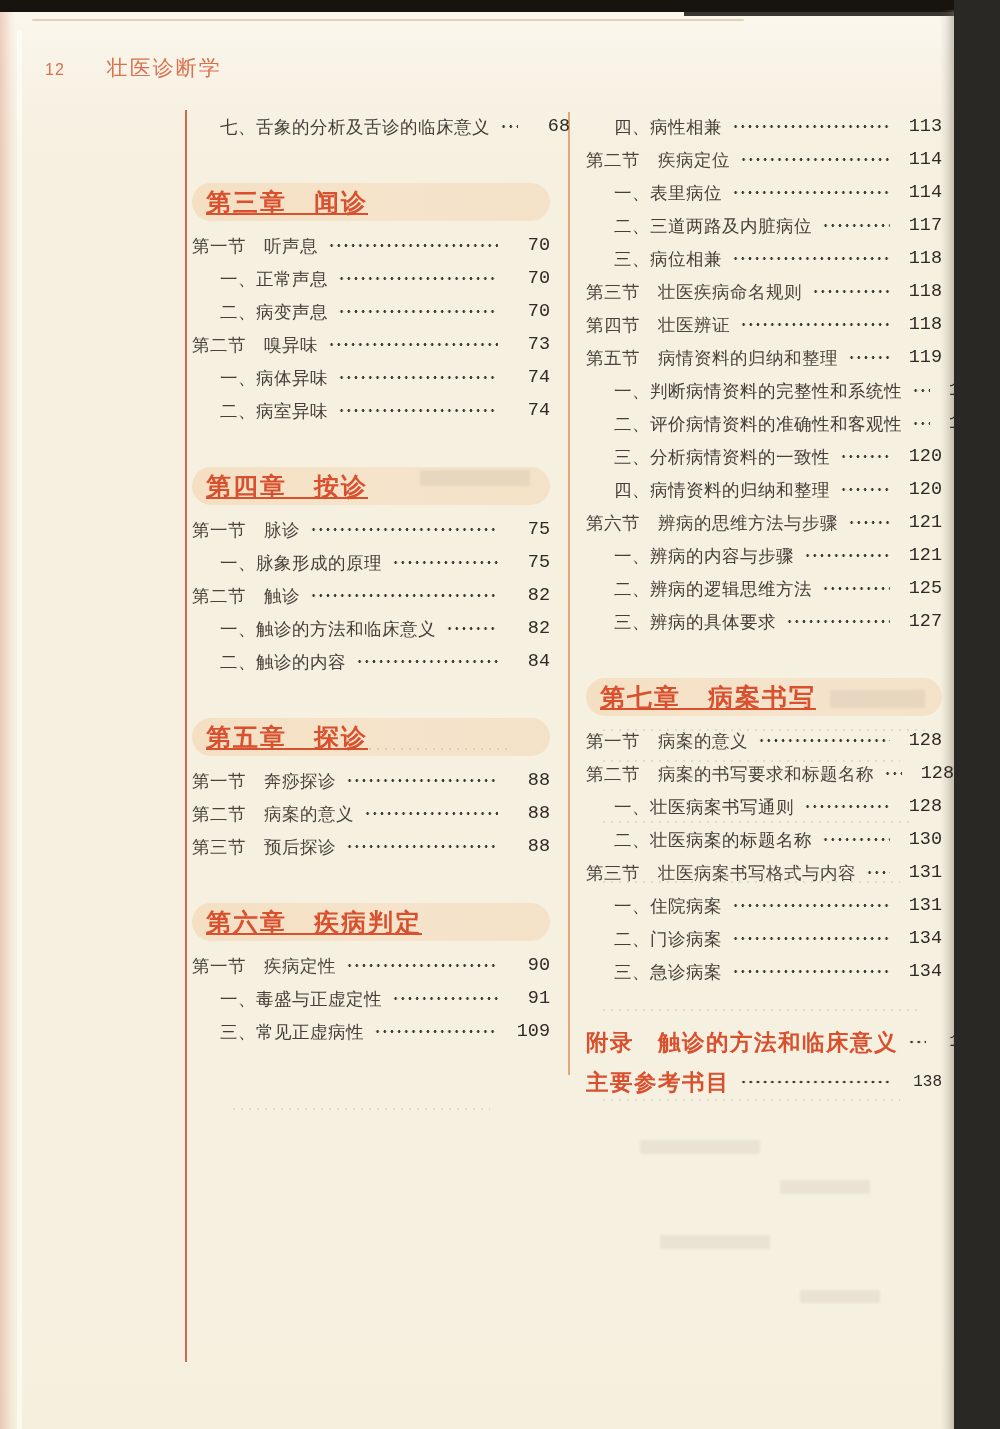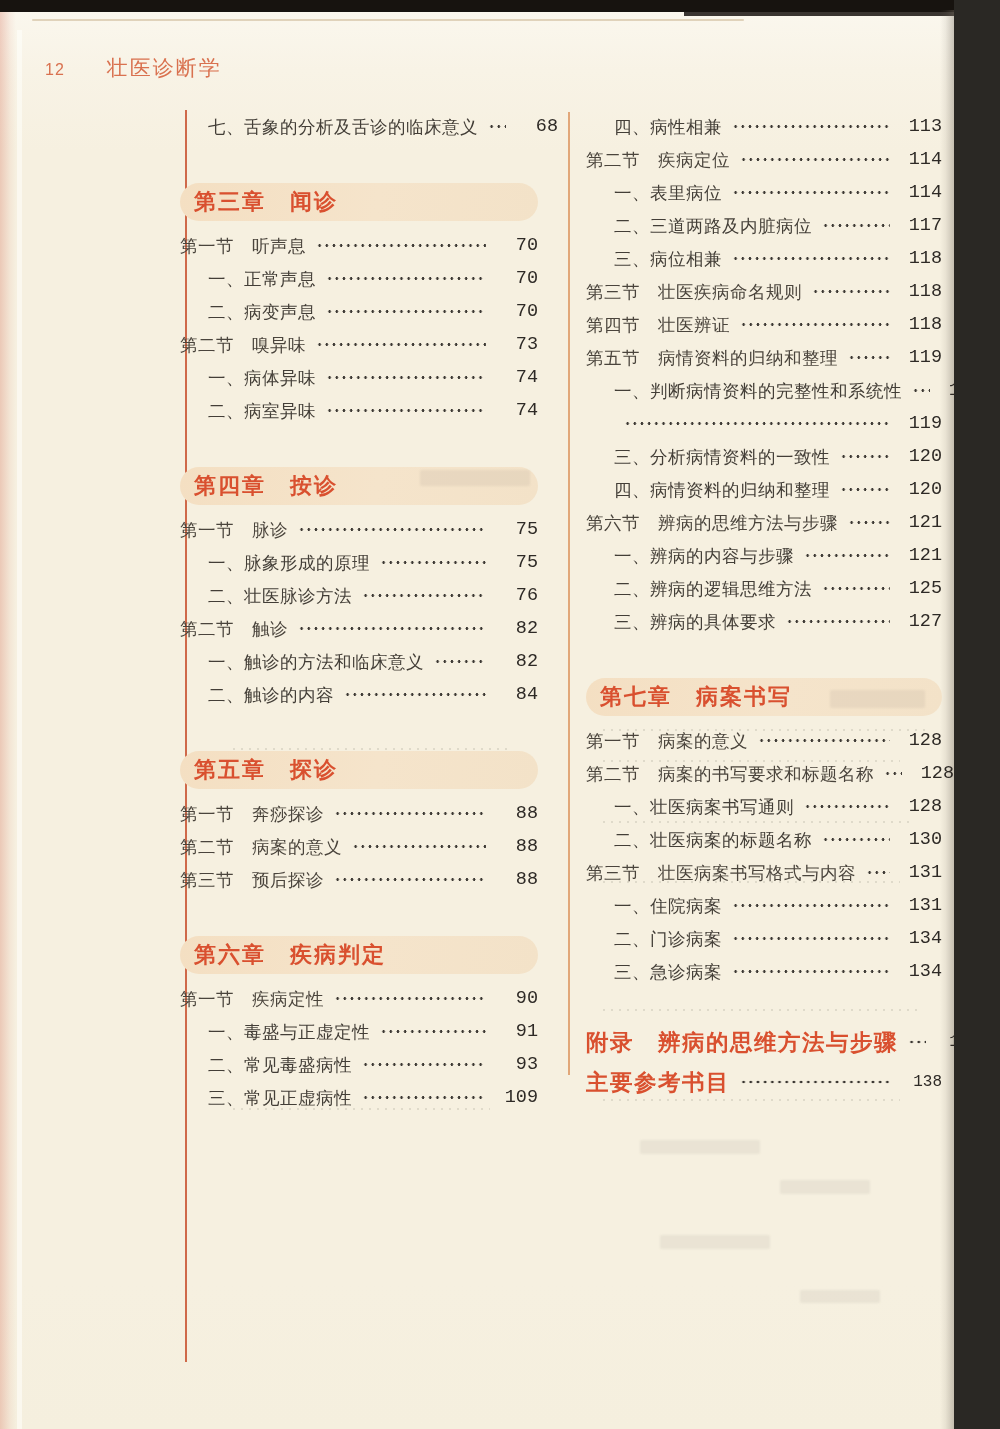--- a/index.html
+++ b/index.html
@@ -23,39 +23,39 @@
   .pg-num{font-size:16px;color:var(--header-orange);letter-spacing:1px;}
   .book-title{font-size:21px;color:var(--header-orange);margin-left:42px;letter-spacing:2px;}
 
   
   .rule{position:absolute;width:2px;}
   .rule-left{left:185px;top:110px;height:1252px;background:var(--rule-left);opacity:.85;}
   .rule-mid{left:568px;top:112px;height:963px;background:var(--rule-mid);opacity:.9;}
 
   
   .col{position:absolute;top:110px;}
-  .col-left{left:180px;width:358px;}
+  .col-left{left:192px;width:358px;}
   .col-right{left:586px;width:356px;}
 
   .row{display:flex;align-items:center;height:33px;color:var(--text-dark);}
   .row .title{white-space:nowrap;font-size:17.5px;letter-spacing:.5px;}
   .row.section .title{font-family:"Liberation Sans",sans-serif;color:#4a443c;}
   .row.sub{padding-left:28px;}
   .row.sub .title{font-family:"Liberation Serif","DejaVu Serif",serif;color:#433e37;}
   .leader{flex:1 1 auto;align-self:stretch;margin:0 6px 0 10px;min-width:18px;
     background-image:radial-gradient(circle,#3c3833 1.15px,rgba(0,0,0,0) 1.55px);
     background-size:7.2px 100%;background-repeat:repeat-x;background-position:0 50%;}
   .num{width:46px;text-align:right;font-family:Liberation Mono, monospace;
     font-size:18.5px;color:var(--page-num-color);flex:0 0 auto;}
 
   .band{height:38px;margin:40px 0 8px 0;border-radius:19px;display:flex;align-items:center;
     padding-left:14px;box-sizing:border-box;
     background:linear-gradient(100deg,#f4dfc2 0%,#f5e4cb 55%,#f3e2c8 100%);}
-  .band-label{font-size:22px;font-weight:bold;color:var(--accent-red);letter-spacing:2px;
-    font-family:"Liberation Sans",sans-serif;}
+  .band-label{font-size:25px;font-weight:bold;color:var(--accent-red);letter-spacing:2px;
+    font-family:"Liberation Sans",sans-serif;text-decoration:underline;}
 
   .row.appendix{height:40px;margin-top:34px;}
   .row.appendix .title{font-size:22.5px;font-weight:bold;color:var(--accent-red);letter-spacing:1.5px;
     font-family:"Liberation Sans",sans-serif;}
   .row.appendix + .row.appendix{margin-top:0;}
   .row.appendix .num{font-size:16px;}
   .row.appendix .leader{background-image:radial-gradient(circle,#38342f 1.2px,rgba(0,0,0,0) 1.6px);}
 
   
   .ghost{position:absolute;height:8px;opacity:.16;filter:blur(.7px);
@@ -142,25 +142,20 @@
         <div class="row section">
           <span class="title">第一节　脉诊</span>
           <span class="leader"></span>
           <span class="num">75</span>
         </div>
         <div class="row sub">
           <span class="title">一、脉象形成的原理</span>
           <span class="leader"></span>
           <span class="num">75</span>
         </div>
-        <div class="row sub">
-          <span class="title">二、壮医脉诊方法</span>
-          <span class="leader"></span>
-          <span class="num">76</span>
-        </div>
         <div class="row section">
           <span class="title">第二节　触诊</span>
           <span class="leader"></span>
           <span class="num">82</span>
         </div>
         <div class="row sub">
           <span class="title">一、触诊的方法和临床意义</span>
           <span class="leader"></span>
           <span class="num">82</span>
         </div>
@@ -192,25 +187,20 @@
         </div>
         <div class="row section">
           <span class="title">第一节　疾病定性</span>
           <span class="leader"></span>
           <span class="num">90</span>
         </div>
         <div class="row sub">
           <span class="title">一、毒盛与正虚定性</span>
           <span class="leader"></span>
           <span class="num">91</span>
-        </div>
-        <div class="row sub">
-          <span class="title">二、常见毒盛病性</span>
-          <span class="leader"></span>
-          <span class="num">93</span>
         </div>
         <div class="row sub">
           <span class="title">三、常见正虚病性</span>
           <span class="leader"></span>
           <span class="num">109</span>
         </div>
       </section>
     <section class="col col-right" id="col-right">
         <div class="row sub">
           <span class="title">四、病性相兼</span>
@@ -251,20 +241,21 @@
           <span class="title">第五节　病情资料的归纳和整理</span>
           <span class="leader"></span>
           <span class="num">119</span>
         </div>
         <div class="row sub">
           <span class="title">一、判断病情资料的完整性和系统性</span>
           <span class="leader"></span>
           <span class="num">119</span>
         </div>
         <div class="row sub">
+          <span class="title">二、评价病情资料的准确性和客观性</span>
           <span class="leader"></span>
           <span class="num">119</span>
         </div>
         <div class="row sub">
           <span class="title">三、分析病情资料的一致性</span>
           <span class="leader"></span>
           <span class="num">120</span>
         </div>
         <div class="row sub">
           <span class="title">四、病情资料的归纳和整理</span>
@@ -328,21 +319,21 @@
           <span class="title">二、门诊病案</span>
           <span class="leader"></span>
           <span class="num">134</span>
         </div>
         <div class="row sub">
           <span class="title">三、急诊病案</span>
           <span class="leader"></span>
           <span class="num">134</span>
         </div>
         <div class="row appendix">
-          <span class="title">附录　辨病的思维方法与步骤</span>
+          <span class="title">附录　触诊的方法和临床意义</span>
           <span class="leader"></span>
           <span class="num">136</span>
         </div>
         <div class="row appendix">
           <span class="title">主要参考书目</span>
           <span class="leader"></span>
           <span class="num">138</span>
         </div>
       </section>
   </main>

